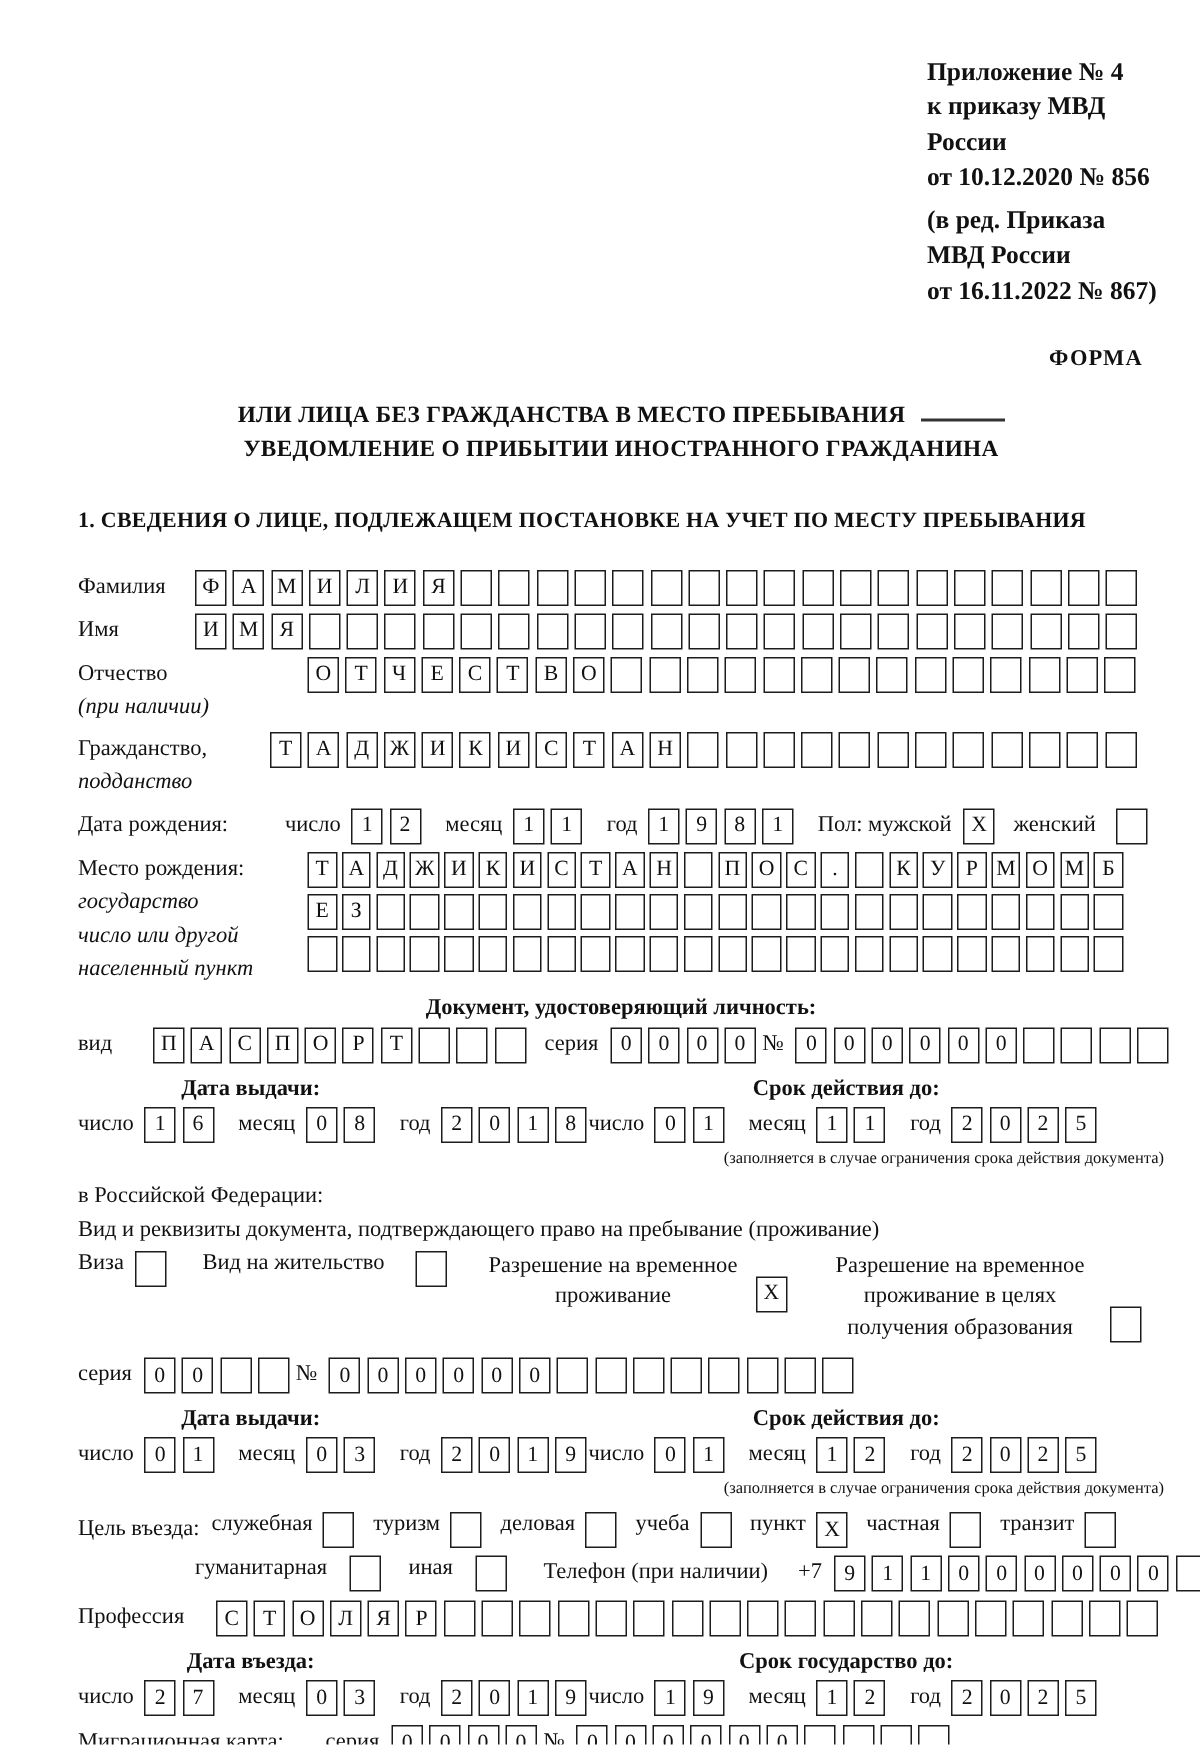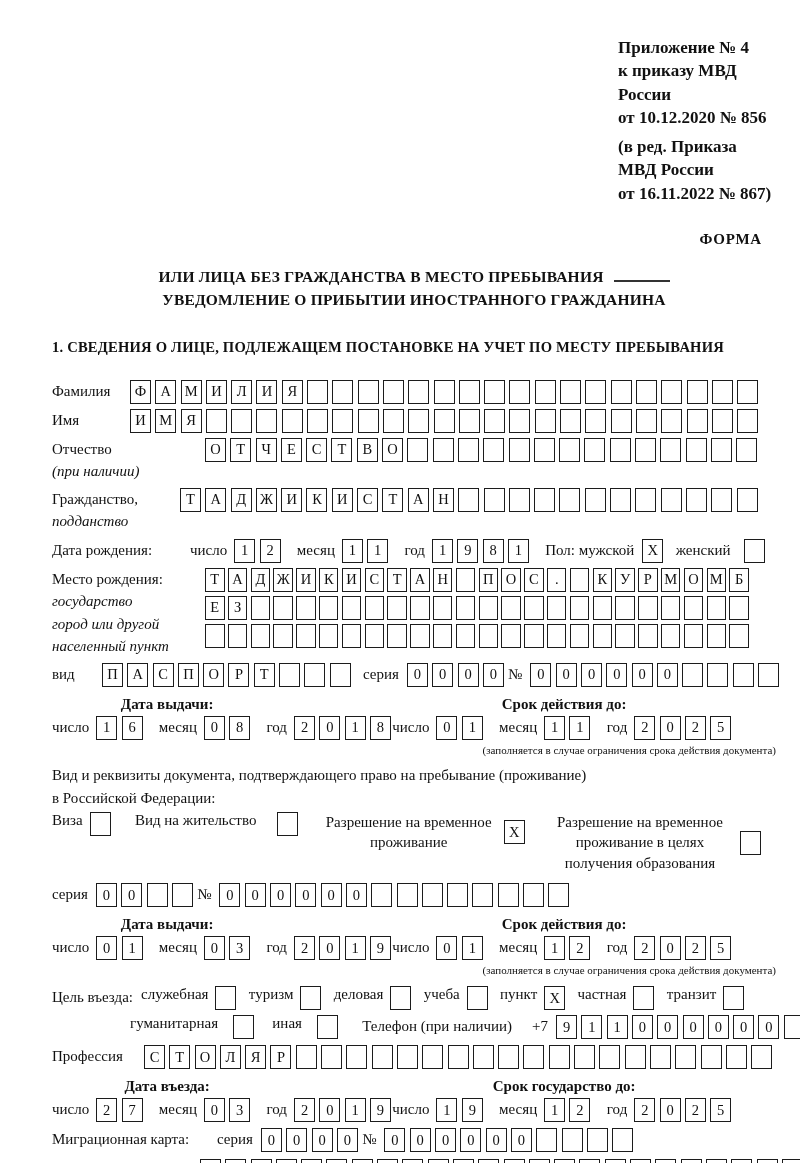--- a/index.html
+++ b/index.html
@@ -41,21 +41,21 @@
   .dategroup .seg{display:inline-flex;margin-right:12px;}
   .datecols{display:flex;margin-top:9px;}
   .dcol-l{width:47%;} .dcol-r{width:53%;}
   .dhead{text-align:center;margin-bottom:3px;font-weight:bold;}
   .dhead-l{margin-right:110px;} .dhead-r{margin-right:40px;}
   .note{font-size:11px;text-align:right;margin-top:4px;}
 
   
   .opt{display:inline-flex;}
   .opt .olbl{margin-right:7px;}
-  .opt-multi{display:flex;align-items:center;}
+  .opt-multi{display:flex;align-items:flex-end;}
   .opt-multi .olbl{text-align:center;line-height:1.35;margin-right:9px;}
   .mt6{margin-top:6px;} .mt10{margin-top:10px;} .mt2{margin-top:2px;}
   .indent{margin-left:78px;}
   .sp8{width:8px;flex:none;} .sp14{width:14px;flex:none;} .sp20{width:20px;flex:none;}
   .doc-heading{text-align:center;font-weight:bold;font-size:15px;margin:6px 0 4px 0;}
   .intro{margin-top:8px;line-height:1.55;}
 </style>
 </head>
 <body>
 
@@ -232,21 +232,21 @@
       <span class="sp8"></span>
       <span class="lbl">женский</span>
       <span class="sp14"></span>
       <span class="cell"></span>
     </div>
 
     <div class="frow mt2">
       <span class="lbl w153">
         <span>Место рождения:</span>
         <span class="l2">государство</span>
-        <span class="l2">город или другой</span>
+        <span class="l2">число или другой</span>
         <span class="l2">населенный пункт</span>
       </span>
       <span class="stack">
         <span class="cells cells-compact">
             <span class="cell">Т</span>
             <span class="cell">А</span>
             <span class="cell">Д</span>
             <span class="cell">Ж</span>
             <span class="cell">И</span>
             <span class="cell">К</span>
@@ -317,20 +317,21 @@
             <span class="cell"></span>
             <span class="cell"></span>
             <span class="cell"></span>
             <span class="cell"></span>
             <span class="cell"></span>
             <span class="cell"></span>
           </span>
       </span>
     </div>
 
+    <div class="doc-heading">Документ, удостоверяющий личность:</div>
 
     <div class="frow">
       <span class="lbl w53">вид</span>
       <span class="cells">
           <span class="cell">П</span>
           <span class="cell">А</span>
           <span class="cell">С</span>
           <span class="cell">П</span>
           <span class="cell">О</span>
           <span class="cell">Р</span>
@@ -406,22 +407,22 @@
               <span class="cell">0</span>
               <span class="cell">2</span>
               <span class="cell">5</span>
             </span>
           </span>
         <div class="note">(заполняется в случае ограничения срока действия документа)</div>
       </div>
     </div>
 
     <div class="intro">
+      <div>в Российской Федерации:</div>
       <div>Вид и реквизиты документа, подтверждающего право на пребывание (проживание)</div>
-      <div>в Российской Федерации:</div>
     </div>
 
     <div class="frow mt2">
       <span class="opt">
         <span class="olbl">Виза</span>
         <span class="cell"></span>
       </span>
       <span class="sp20"></span>
       <span class="opt">
         <span class="olbl">Вид на жительство</span>

